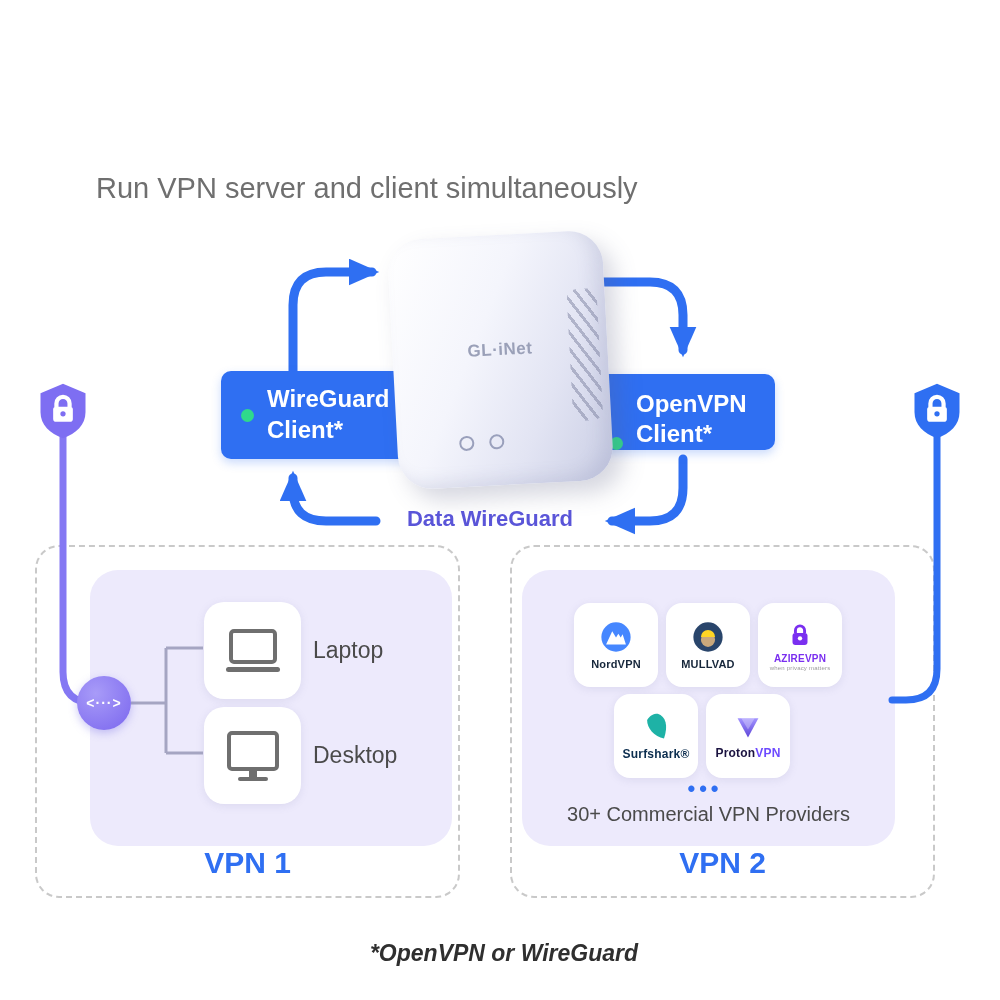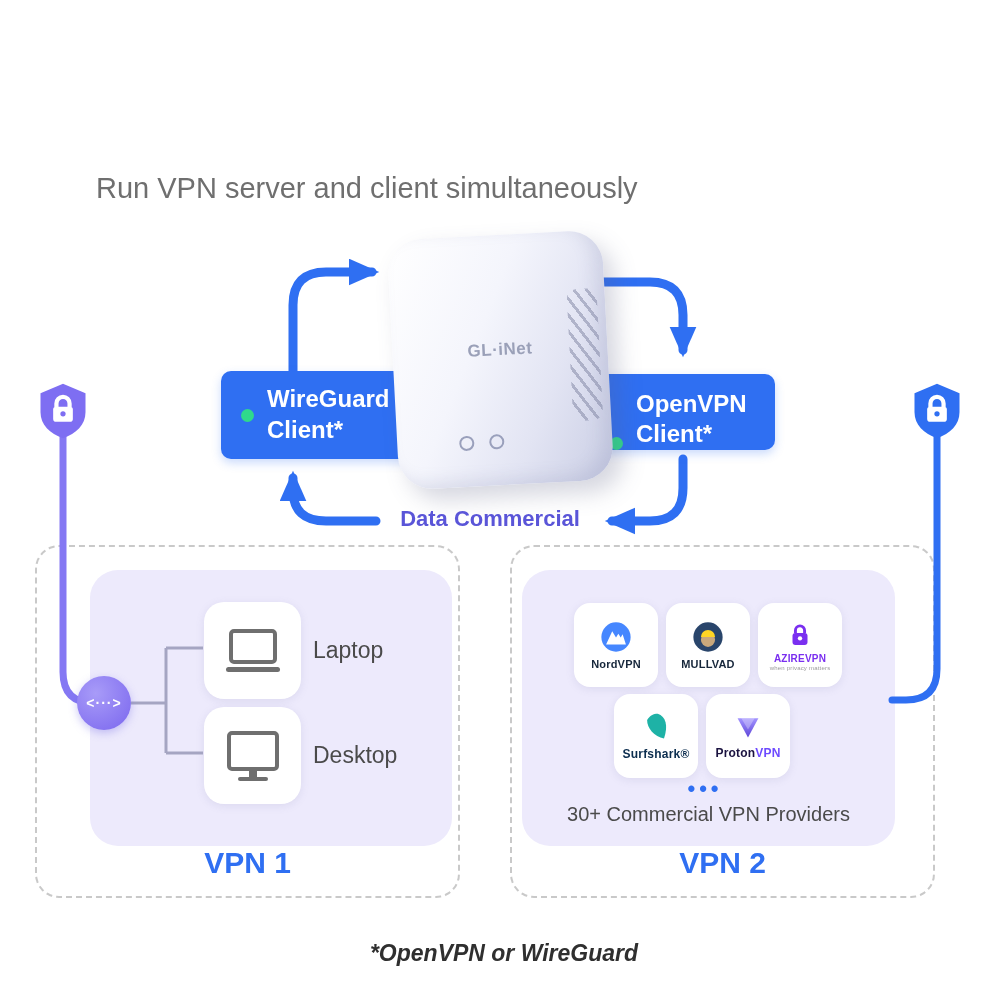--- a/index.html
+++ b/index.html
@@ -197,21 +197,21 @@
 
   <div class="device">
     <div class="device-vents"></div>
     <div class="device-logo">GL·iNet</div>
     <div class="device-btns">
         <i></i>
         <i></i>
       </div>
   </div>
 
-  <div class="df-label">Data Commercial</div>
+  <div class="df-label">Data WireGuard</div>
 
   <svg class="shield shield-left" width="54" height="60" viewBox="0 0 56 64">
     <path d="M28 3 L52 13 V33 C52 47 42 56 28 61 C14 56 4 47 4 33 V13 Z" fill="#7e6ef2"></path>
     <path d="M21 28 v-4 a7 7 0 0 1 14 0 v4" stroke="#fff" stroke-width="4.5" fill="none"></path>
     <rect x="17.5" y="27.5" width="21" height="16" rx="3" fill="#fff"></rect>
     <circle cx="28" cy="35" r="2.8" fill="#7e6ef2"></circle>
   </svg>
   <svg class="shield shield-right" width="54" height="60" viewBox="0 0 56 64">
     <path d="M28 3 L52 13 V33 C52 47 42 56 28 61 C14 56 4 47 4 33 V13 Z" fill="#2f6ff2"></path>
     <path d="M21 28 v-4 a7 7 0 0 1 14 0 v4" stroke="#fff" stroke-width="4.5" fill="none"></path>

